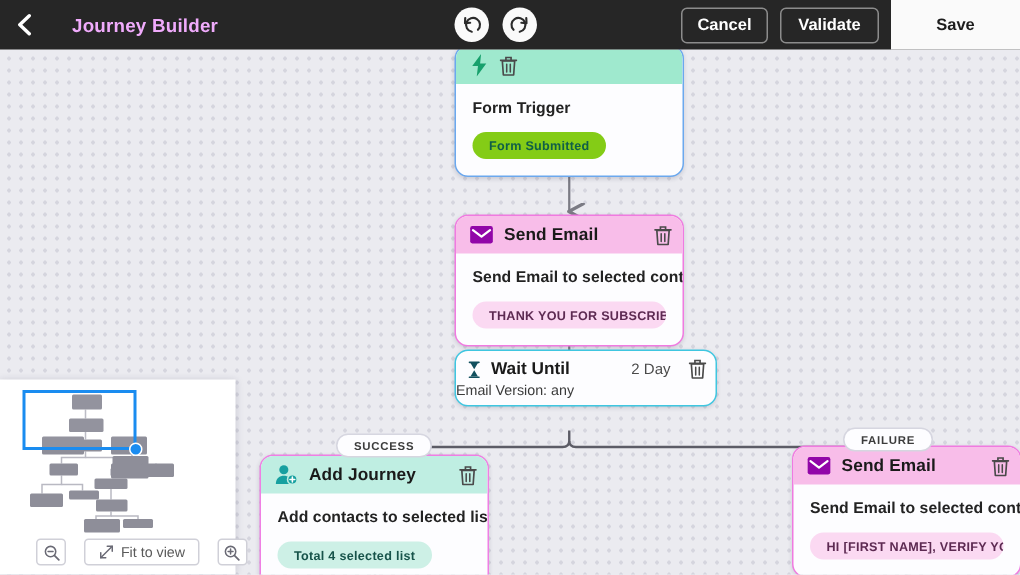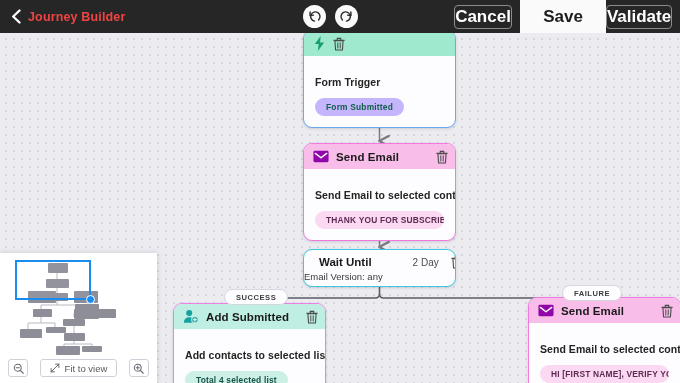--- a/index.html
+++ b/index.html
@@ -18,41 +18,41 @@
     display: flex; align-items: center;
     z-index: 60;
   }
   #back-btn {
     display: flex; align-items: center; justify-content: center;
     width: 24px; height: 33px; margin-left: 4px;
     cursor: pointer;
   }
   #back-btn svg { display: block; }
   #app-title {
-    color: #ef4444; font-size: 12.5px; font-weight: bold;
-    letter-spacing: 0.15px; margin-left: 0;
+    color: #f0abfc; font-size: 12.5px; font-weight: bold;
+    letter-spacing: 0.15px; margin-left: 20px;
     white-space: nowrap;
   }
   #history-group {
     position: absolute; left: 303px; top: 0;
     height: 33px; display: flex; align-items: center; gap: 9px;
   }
   .hist-btn {
     width: 23px; height: 23px; border-radius: 50%;
     background: #fafafa;
     display: flex; align-items: center; justify-content: center;
     cursor: pointer;
   }
   #action-group {
     position: absolute; right: 0; top: 0; height: 33px;
     display: flex; align-items: center;
   }
   .act-btn {
     height: 24px; border-radius: 4px;
-    font-size: 17px; font-weight: bold;
+    font-size: 11px; font-weight: bold;
     display: flex; align-items: center; justify-content: center;
     cursor: pointer; white-space: nowrap;
   }
   #cancel-button {
     width: 58px; background: #262626; color: #fff;
     border: 1.2px solid #8c8c8c; margin-right: 8px;
   }
   #validate-button {
     width: 66px; background: #262626; color: #fff;
     border: 1.2px solid #8c8c8c; margin-right: 8px;
@@ -86,53 +86,53 @@
     z-index: 10;
   }
   .node-head {
     height: 25px; display: flex; align-items: center;
     padding: 0 7px 0 9px; gap: 7px;
   }
   .node-title {
     font-size: 11.5px; font-weight: bold; color: #1a1a1a;
     letter-spacing: 0.1px; flex: 1; white-space: nowrap;
   }
-  .node-body { padding: 20px 11px 11px 11px; }
+  .node-body { padding: 10px 11px 11px 11px; }
   .node-desc {
     font-size: 10.5px; color: #232323; font-weight: bold;
     letter-spacing: 0.05px; white-space: nowrap;
   }
   .pill {
     display: inline-flex; align-items: center;
     height: 18px; padding: 0 11px; margin-top: 10px;
     border-radius: 10px; font-size: 8.4px; font-weight: bold;
     letter-spacing: 0.2px; white-space: nowrap; max-width: 100%;
     overflow: hidden;
   }
   .trash { cursor: pointer; flex-shrink: 0; display:block; }
 
   
   #node-trigger {
     left: 303px; top: -3px; width: 153px;
     border: 1.4px solid #6ba8ee;
   }
   #node-trigger .node-head { background: #9fe9ce; }
-  #node-trigger .pill { background: #c4b5fd; color: #0f5f47; }
+  #node-trigger .pill { background: #84cc16; color: #0f5f47; }
 
   
   #node-email-1 {
     left: 303px; top: 110px; width: 153px;
     border: 1.4px solid #f07ae0;
   }
   #node-email-1 .node-head { background: #f8bde9; }
   #node-email-1 .pill { background: #fbd9f2; color: #5d2a52; }
 
   
   #node-wait {
-    left: 303px; top: 216px; width: 153px; height: 38px;
+    left: 303px; top: 200px; width: 175px; height: 38px;
     border: 1.4px solid #3fc6e0;
     background: #fdfdff; padding: 0;
   }
   #node-wait .wait-row1 {
     display: flex; align-items: center; gap: 7px;
     padding: 4px 6px 0 8px; height: 20px;
   }
   #node-wait .wait-title {
     font-size: 11.5px; font-weight: bold; color: #1a1a1a; flex: 1;
     white-space: nowrap;
@@ -193,21 +193,21 @@
     background: rgba(255,255,255,0.05);
     cursor: move; z-index: 5;
   }
   #viewport-handle {
     position: absolute; left: 86px; top: 42px;
     width: 9px; height: 9px; border-radius: 50%;
     background: #1a8cf0; border: 1.5px solid #ffffff;
     cursor: nwse-resize; z-index: 6;
   }
   #mm-controls {
-    position: absolute; left: 0; bottom: 2px;
+    position: absolute; left: 16px; bottom: 2px;
     width: 157px; height: 26px;
     display: flex; align-items: center; justify-content: space-between;
     padding: 0 8px;
   }
   .mm-btn {
     width: 20px; height: 18px; border-radius: 3px;
     border: 1px solid #d0d0d8; background: #fff;
     display: flex; align-items: center; justify-content: center;
     cursor: pointer;
   }
@@ -239,22 +239,22 @@
     <div class="hist-btn">
       <svg width="15" height="15" viewBox="0 0 20 20">
         <path d="M4.5 14.5 A6.2 6.2 0 1 1 10 16.2" fill="none" stroke="#2b2b2b" stroke-width="1.9" stroke-linecap="round"></path>
         <path d="M15.8 4.0 L16.0 8.6 L11.4 8.2" fill="none" stroke="#2b2b2b" stroke-width="1.9" stroke-linecap="round" stroke-linejoin="round"></path>
       </svg>
     </div>
   </div>
 
   <div id="action-group">
     <div class="act-btn" id="cancel-button">Cancel</div>
+    <div class="act-btn" id="validate-button">Validate</div>
     <div class="act-btn" id="save-button">Save</div>
-    <div class="act-btn" id="validate-button">Validate</div>
   </div>
 </div>
 
 <div id="canvas">
 
   <svg id="edges">
     <defs>
       <marker id="arw" markerWidth="9" markerHeight="9" refX="4" refY="7.4" orient="auto">
         <path d="M0.6,1.2 L4,7.6 L7.4,1.2" fill="none" stroke="#7b7b84" stroke-width="1.5" stroke-linecap="round" stroke-linejoin="round"></path>
       </marker>
@@ -330,21 +330,21 @@
   </div>
 
   <div class="node" id="node-contacts">
     <div class="node-head">
       <svg width="16" height="15" viewBox="0 0 18 16">
         <circle cx="7" cy="4.2" r="3.4" fill="#17a0a0"></circle>
         <path d="M1 15 C1 10.6 4 8.8 7 8.8 C10 8.8 13 10.6 13 15 Z" fill="#17a0a0"></path>
         <circle cx="13.4" cy="11.6" r="3.6" fill="#17a0a0" stroke="#bfeee2" stroke-width="1.2"></circle>
         <path d="M13.4 9.8 L13.4 13.4 M11.6 11.6 L15.2 11.6" stroke="#ffffff" stroke-width="1.2" stroke-linecap="round"></path>
       </svg>
-      <div class="node-title">Add Submitted</div>
+      <div class="node-title">Add Journey</div>
       <svg class="trash" width="12" height="14" viewBox="0 0 14 16">
         <path d="M2.2 4 L11.8 4 L11 15 L3 15 Z" fill="none" stroke="#4a4a4a" stroke-width="1.3" stroke-linejoin="round"></path>
         <path d="M0.8 3.6 L13.2 3.6 M5 3.4 L5 1.4 L9 1.4 L9 3.4" fill="none" stroke="#4a4a4a" stroke-width="1.3" stroke-linecap="round"></path>
         <path d="M5.6 6.6 L5.6 12.6 M8.4 6.6 L8.4 12.6" stroke="#4a4a4a" stroke-width="1.2" stroke-linecap="round"></path>
       </svg>
     </div>
     <div class="node-body">
       <div class="node-desc">Add contacts to selected list</div>
       <div class="pill">Total 4 selected list</div>
     </div>

